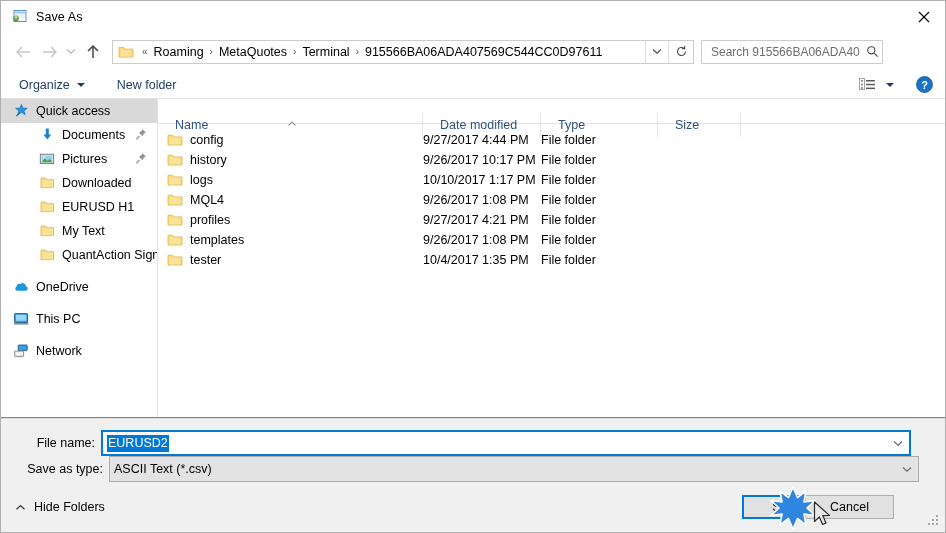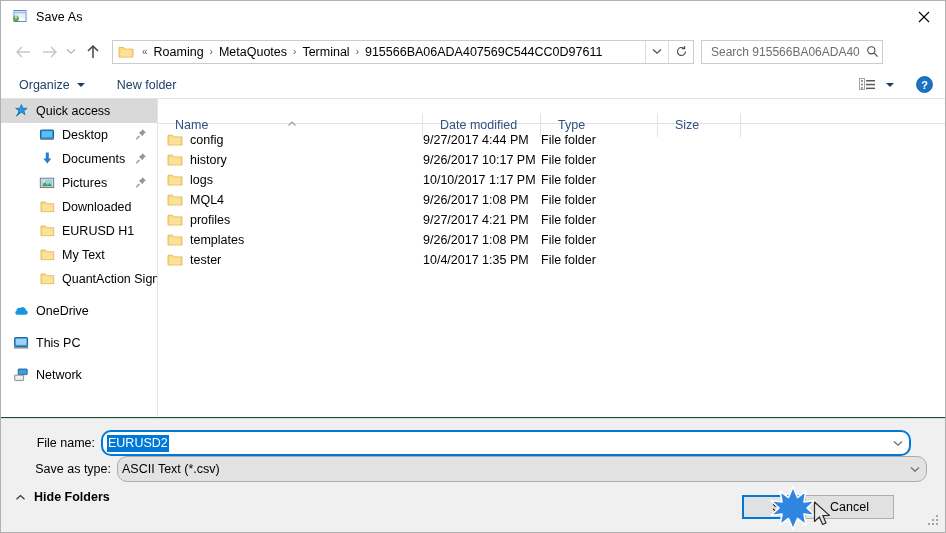--- a/index.html
+++ b/index.html
@@ -10,21 +10,21 @@
   body {
     font-family: "Liberation Sans", sans-serif;
     font-size: 12px;
     color: #000000;
     -webkit-font-smoothing: antialiased;
   }
   #dialog {
     position: relative;
     width: 946px;
     height: 533px;
-    background: #14532d;
+    background: #d946ef;
     overflow: hidden;
     box-sizing: border-box;
     border: 1px solid #b0b0b0;
   }
 
   
   .titlebar {
     position: absolute;
     left: 0; top: 0;
     width: 946px; height: 31px;
@@ -289,39 +289,38 @@
     width: 946px; height: 116px;
     background: #f0f0f0;
     border-top: 1px solid #dadada;
   }
   .formrow {
     position: absolute;
     display: flex;
     align-items: center;
   }
   .formrow.r1 { left: 0; top: 11px; }
-  .formrow.r2 { left: 16px; top: 37px; }
+  .formrow.r2 { left: 8px; top: 37px; }
   .form-label {
     width: 100px;
     text-align: right;
     font-size: 12.5px;
     color: #000;
     padding-right: 6px;
     box-sizing: border-box;
     flex: none;
   }
   .combo {
     width: 810px;
     height: 26px;
     box-sizing: border-box;
     display: flex;
     align-items: center;
     position: relative;
     flex: none;
-    border-radius: 10px;
   }
   .combo.filename {
     border: 2px solid #0078d7;
     background: #ffffff;
   }
   .combo.filetype {
     border: 1px solid #acacac;
     background: #e3e3e3;
   }
   .combo .val {
@@ -337,24 +336,23 @@
   .combo .chev {
     position: absolute;
     right: 6px;
     top: 50%;
     transform: translateY(-50%);
   }
 
   .hide-folders {
     position: absolute;
     left: 14px;
-    top: 71px;
-    display: flex;
-    align-items: center;
-    font-weight: bold;
+    top: 81px;
+    display: flex;
+    align-items: center;
   }
   .hide-folders .hf-caret { margin-right: 8px; }
   .hide-folders span { font-size: 12.5px; color: #000; }
 
   .btn {
     position: absolute;
     height: 24px;
     width: 89px;
     box-sizing: border-box;
     display: flex;
@@ -534,36 +532,20 @@
     <div class="navitem root selected">
       <span class="nav-ico">
         <svg width="17" height="16" viewBox="0 0 17 16">
           <path d="M8.4 1.6 L10 5.3 L14.2 5.3 L10.9 7.8 L12.1 11.7 L8.4 9.3 L4.7 11.7 L5.9 7.8 L2.6 5.3 L6.8 5.3 Z" fill="#2196e6" stroke="#1368a8" stroke-width="0.7"></path>
           <line x1="3.2" y1="13.2" x2="7" y2="9.6" stroke="#1368a8" stroke-width="1.1"></line>
         </svg>
       </span>
       <span class="nav-label">Quick access</span>
     </div>
 
-    <div class="navitem l2">
-      <span class="nav-ico">
-        <svg width="17" height="16" viewBox="0 0 17 16">
-          <rect x="1.5" y="3" width="13" height="9" rx="0.6" fill="#2196e6" stroke="#14558f" stroke-width="0.9"></rect>
-          <rect x="2.8" y="4.2" width="10.4" height="6" fill="#5fbbf5"></rect>
-          <rect x="1.5" y="11.6" width="13" height="1.4" fill="#8c8c8c"></rect>
-        </svg>
-      </span>
-      <span class="nav-label">Desktop</span>
-      <span class="pin">
-        <svg width="12" height="13" viewBox="0 0 12 13">
-          <path d="M7.4 1.2 L11 4.8 L8.9 5.6 L7.6 8.2 L3.9 4.5 L6.5 3.2 Z" fill="#8d9499"></path>
-          <line x1="4.3" y1="8" x2="1.4" y2="11.4" stroke="#8d9499" stroke-width="1.3"></line>
-        </svg>
-      </span>
-    </div>
 
     <div class="navitem l2">
       <span class="nav-ico">
         <svg width="17" height="16" viewBox="0 0 17 16">
           <path d="M8.3 1.5 L8.3 8.5" stroke="#1f7fd0" stroke-width="3"></path>
           <path d="M4.3 7.6 L8.3 12.4 L12.3 7.6 Z" fill="#1f7fd0"></path>
         </svg>
       </span>
       <span class="nav-label">Documents</span>
       <span class="pin">

